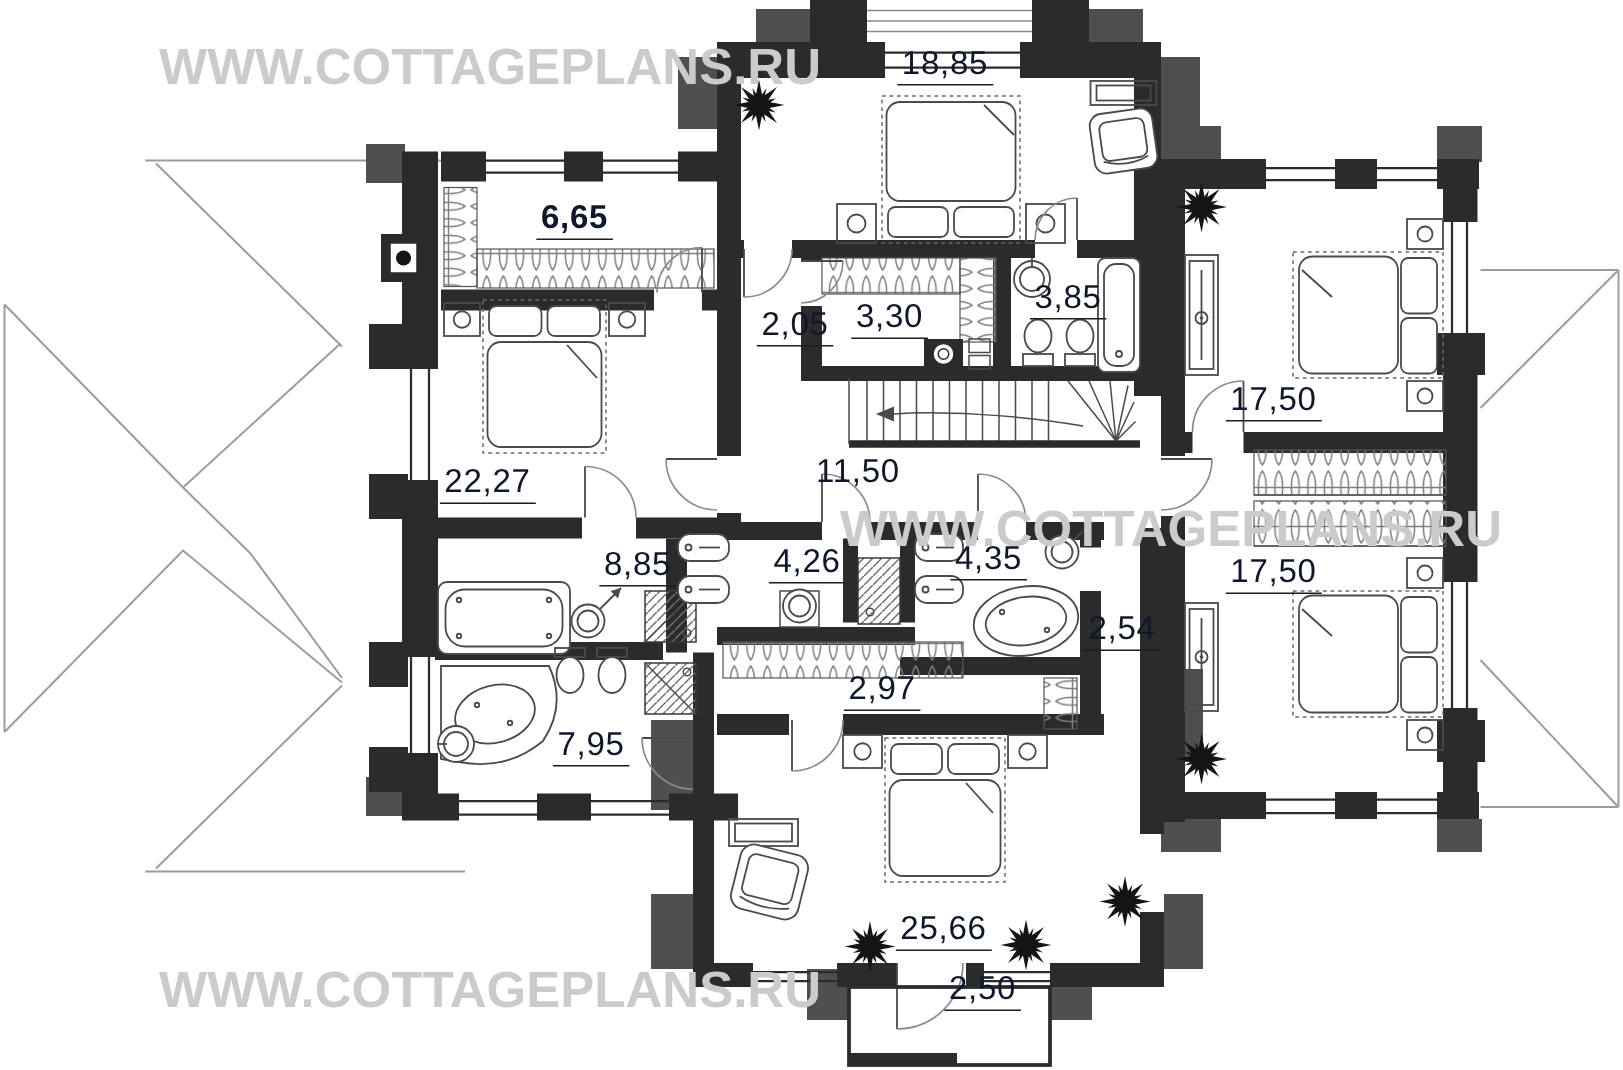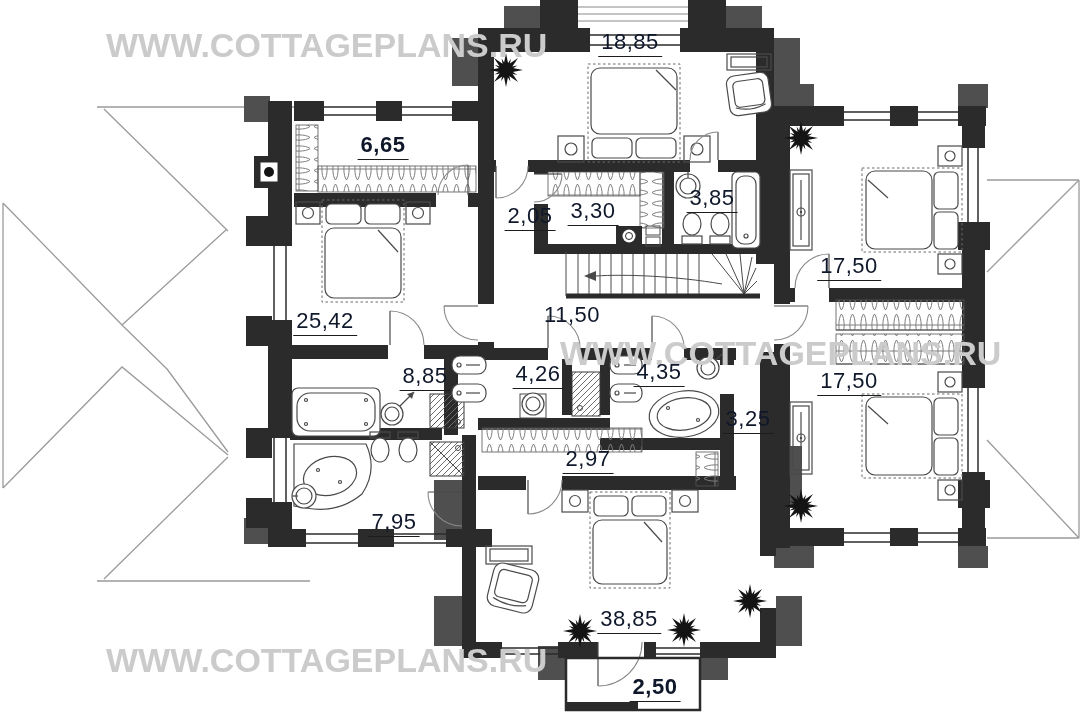--- a/index.html
+++ b/index.html
@@ -448,26 +448,26 @@
 <div class="wm wm-mid">WWW.COTTAGEPLANS.RU</div>
 <div class="wm wm-bottom">WWW.COTTAGEPLANS.RU</div>
 
 <div id="room-labels">
       <div class="room-label u" style="left: 630px; top: 43px;">18,85</div>
       <div class="room-label u" style="left: 383px; top: 146px; font-weight: bold;">6,65</div>
       <div class="room-label u" style="left: 530px; top: 196px; margin-top: 21px;">2,05</div>
       <div class="room-label u" style="left: 593px; top: 212px;">3,30</div>
       <div class="room-label u" style="left: 712px; top: 199px;">3,85</div>
       <div class="room-label u" style="left: 849px; top: 267px;">17,50</div>
-      <div class="room-label u" style="left: 325px; top: 322px;">25,42</div>
+      <div class="room-label u" style="left: 325px; top: 322px;">22,27</div>
       <div class="room-label" style="left: 572px; top: 315px;">11,50</div>
       <div class="room-label u" style="left: 398px; top: 377px; margin-left: 27px;">8,85</div>
       <div class="room-label u" style="left: 538px; top: 375px;">4,26</div>
       <div class="room-label u" style="left: 659px; top: 373px;">4,35</div>
       <div class="room-label u" style="left: 849px; top: 382px;">17,50</div>
-      <div class="room-label u" style="left: 748px; top: 420px;">3,25</div>
+      <div class="room-label u" style="left: 748px; top: 420px;">2,54</div>
       <div class="room-label u" style="left: 588px; top: 460px;">2,97</div>
-      <div class="room-label u" style="left: 394px; top: 497px; margin-top: 26px;">7,95</div>
-      <div class="room-label u" style="left: 629px; top: 620px;">38,85</div>
-      <div class="room-label u" style="left: 655px; top: 688px; font-weight: bold;">2,50</div>
+      <div class="room-label u" style="left: 394px; top: 497px;">7,95</div>
+      <div class="room-label u" style="left: 629px; top: 620px;">25,66</div>
+      <div class="room-label u" style="left: 655px; top: 660px;">2,50</div>
     </div>
 
 </div>
 
 </body></html>

